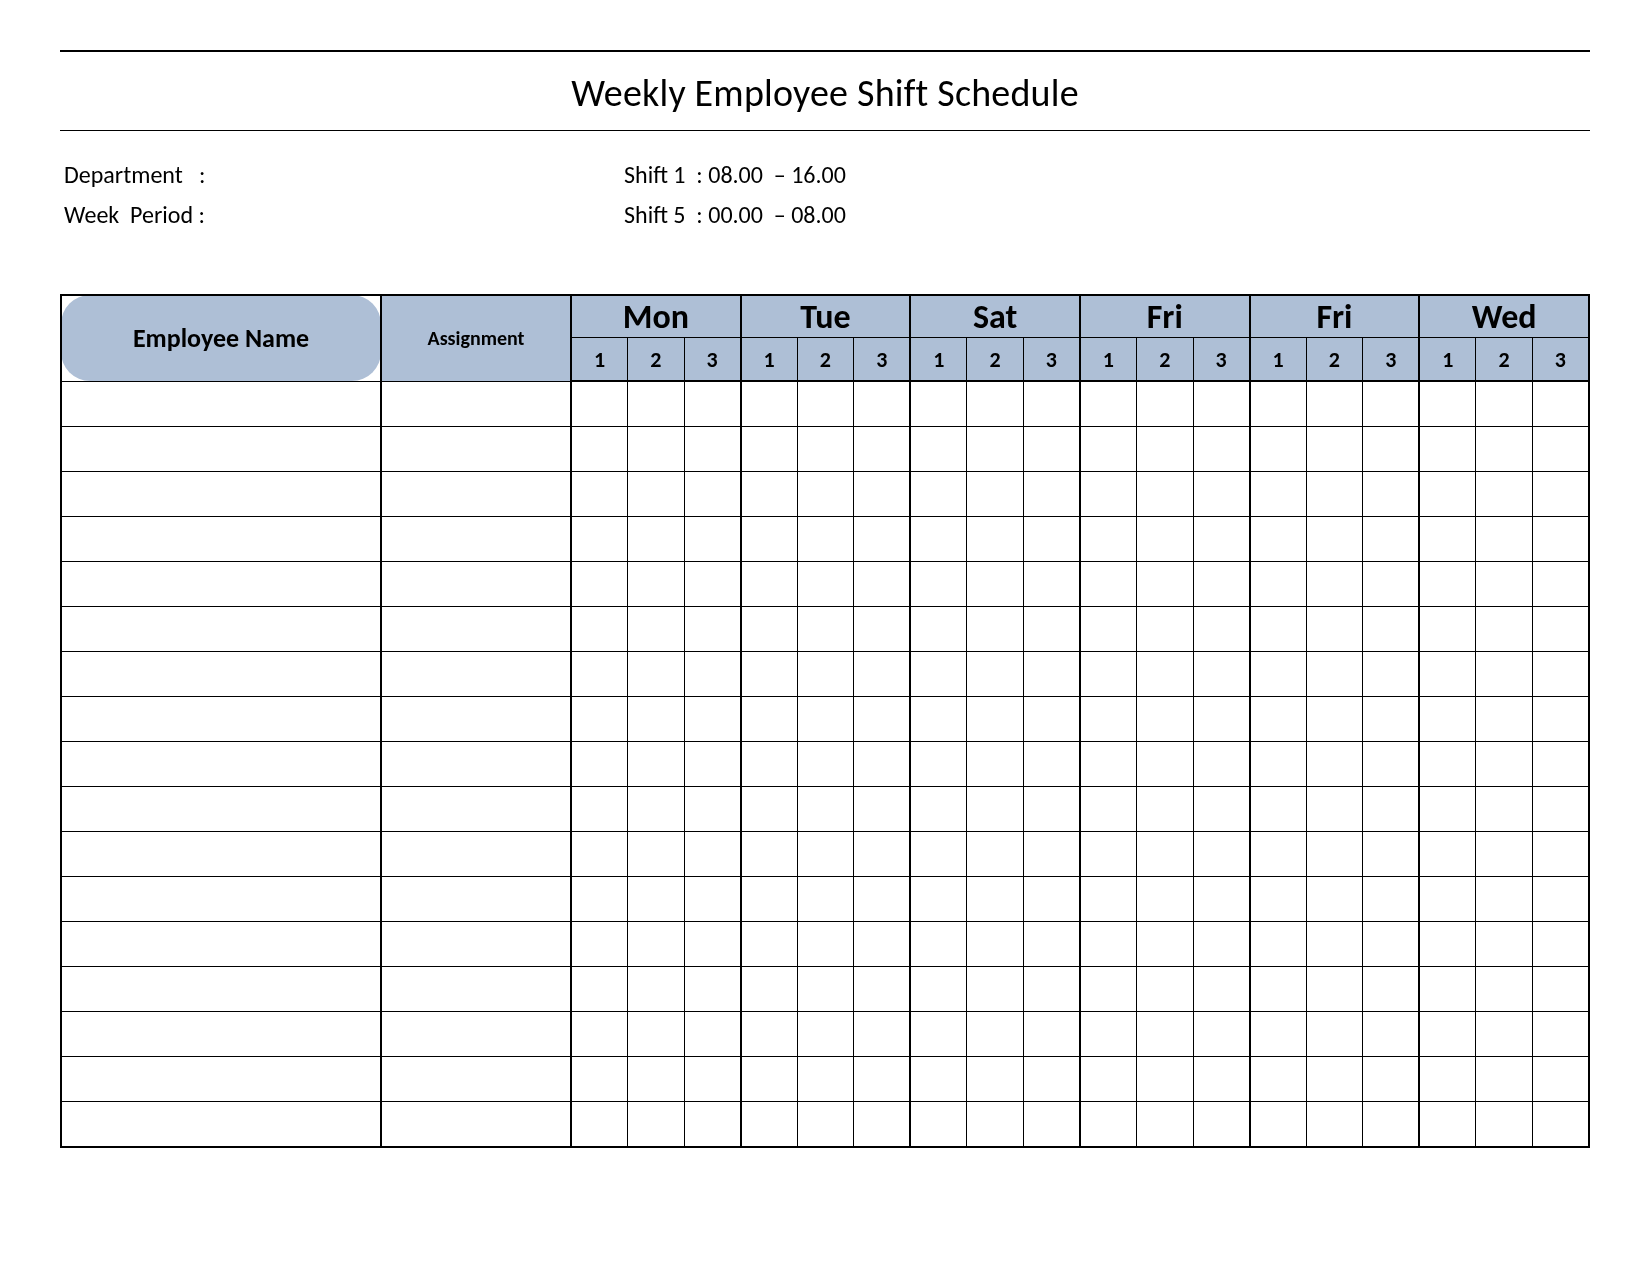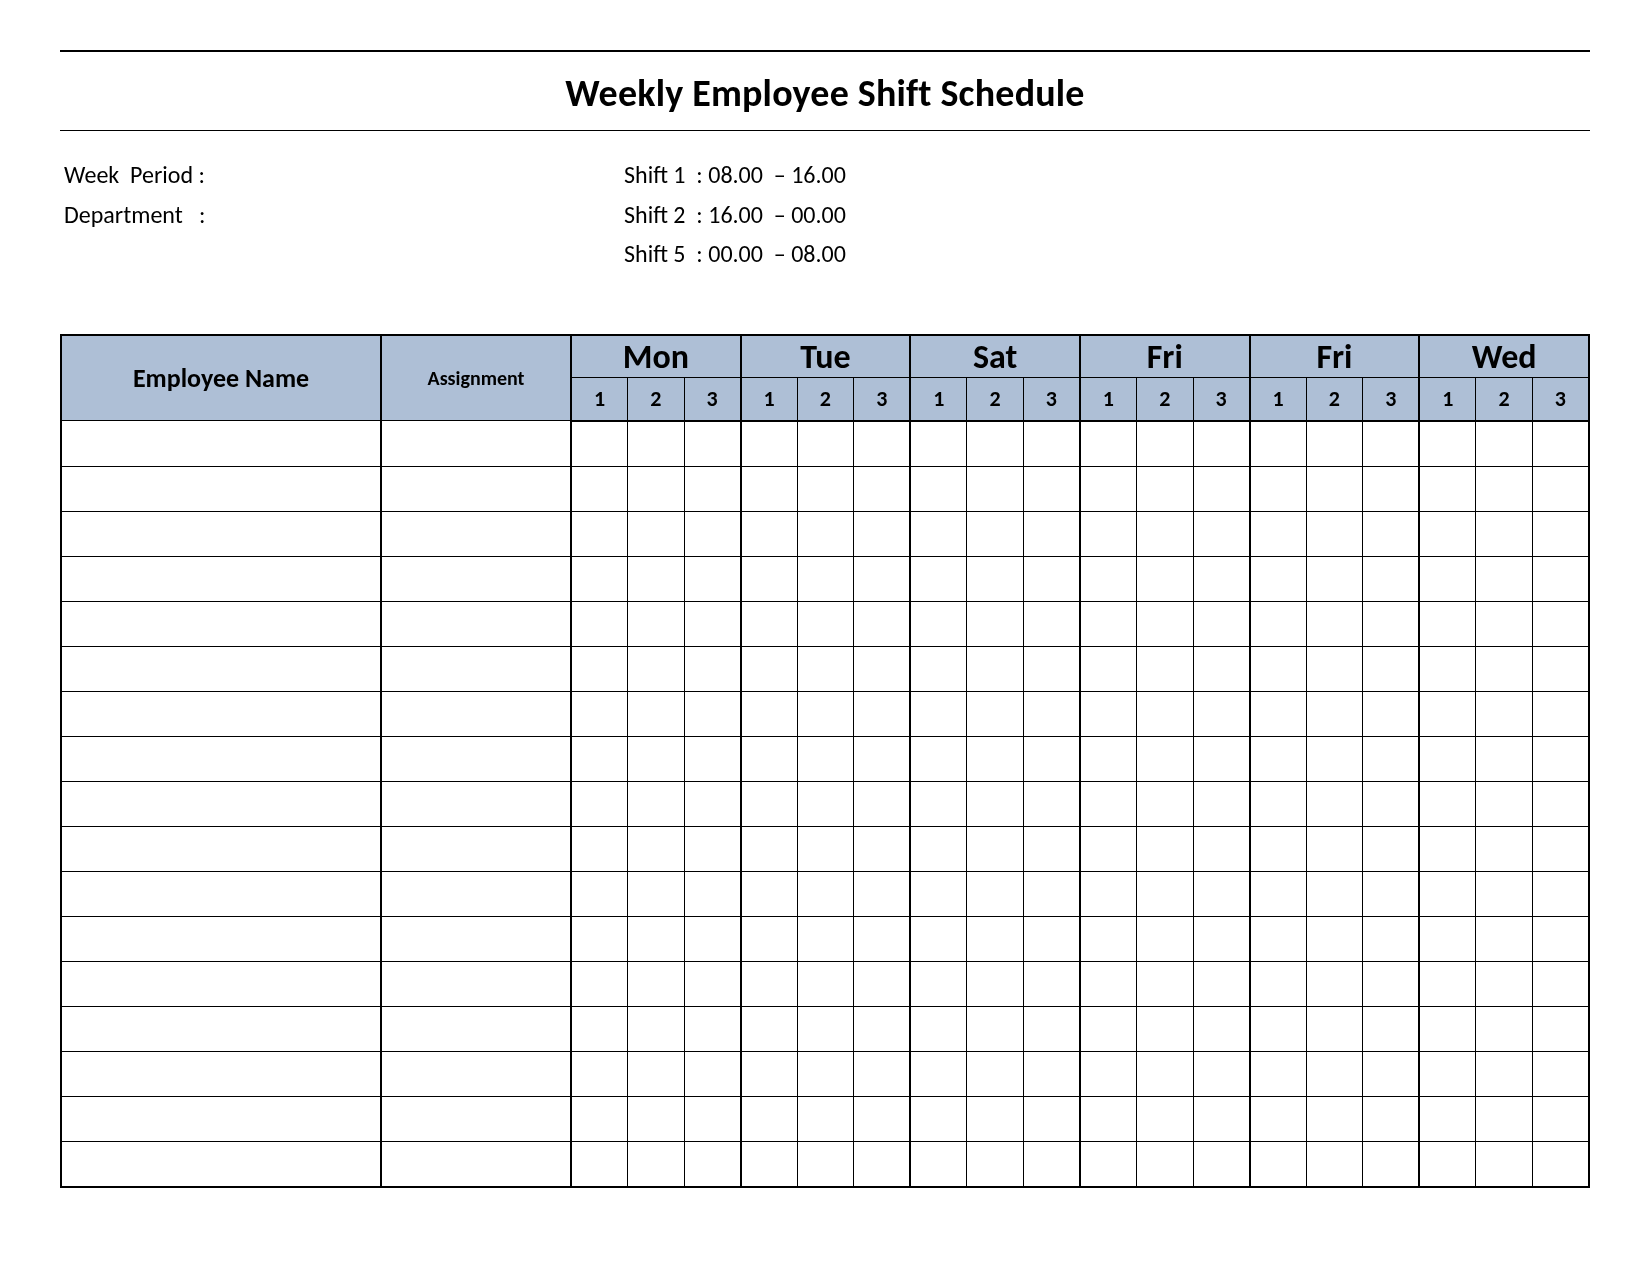--- a/index.html
+++ b/index.html
@@ -18,21 +18,21 @@
     padding: 50px 60px 60px 60px;
   }
   .rule-top {
     border-top: 2px solid #000;
     height: 0;
     margin: 0 0 0 0;
   }
   .title {
     text-align: center;
     font-size: 38px;
-    font-weight: 700;
+    font-weight: 400;
     padding: 18px 0 14px 0;
     letter-spacing: 0.2px;
   }
   .rule-under {
     border-top: 1.5px solid #000;
     height: 0;
     margin-bottom: 24px;
   }
   .meta {
     display: flex;
@@ -69,20 +69,21 @@
   }
 
   
   th.hdr {
     background: #aebfd6;
     font-weight: 700;
   }
   th.emp {
     font-size: 26px;
     height: 84px;
+    border-radius: 29px;
   }
   th.assign {
     font-size: 20px;
   }
   th.day {
     font-size: 34px;
     height: 40px;
   }
   th.shiftno {
     font-size: 22px;
@@ -110,26 +111,25 @@
 </head>
 <body>
 
 <div class="page">
   <div class="rule-top"></div>
   <div class="title">Weekly Employee Shift Schedule</div>
   <div class="rule-under"></div>
 
   <div class="meta">
     <div class="meta-left">
+      <div class="meta-row">Department   :</div>
       <div class="meta-row">Week  Period :</div>
-      <div class="meta-row">Department   :</div>
     </div>
     <div class="meta-right">
       <div class="meta-row">Shift 1  : 08.00  – 16.00</div>
-      <div class="meta-row">Shift 2  : 16.00  – 00.00</div>
       <div class="meta-row">Shift 5  : 00.00  – 08.00</div>
     </div>
   </div>
 
   <table class="schedule">
     <colgroup id="colgroup">
         <col class="c-emp">
         <col class="c-assign">
         <col class="c-shift">
         <col class="c-shift">

